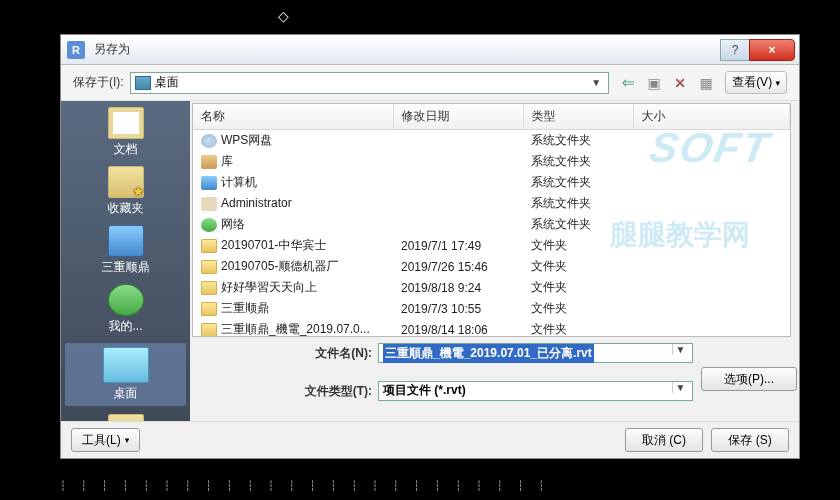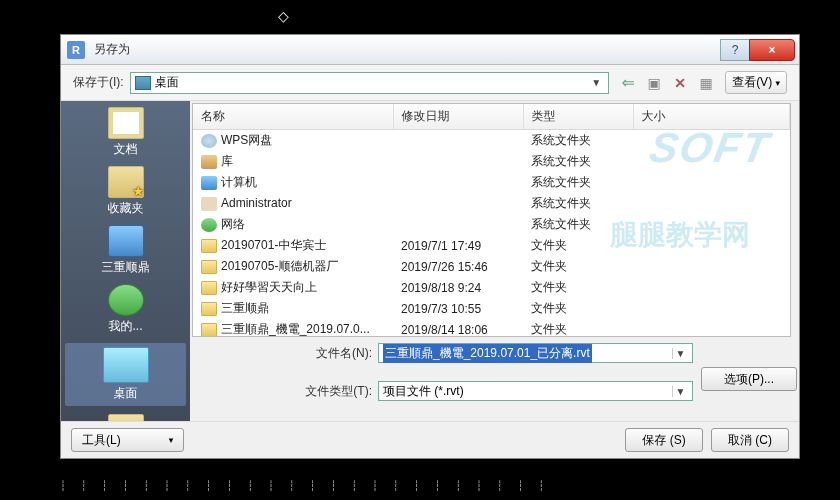--- a/index.html
+++ b/index.html
@@ -53,29 +53,29 @@
 tbody td { padding: 2px 8px; color: #222; white-space: nowrap; }
 .fico { display: inline-block; width: 16px; height: 14px; vertical-align: middle; margin-right: 4px; }
 .fico.cloud { background: radial-gradient(#cde,#9bd); border-radius: 50%; }
 .fico.lib { background: linear-gradient(#ec8,#c95); border-radius: 2px; }
 .fico.user { background: #e8d8c0; border-radius: 2px; }
 .fico.pc { background: linear-gradient(#8cf,#48c); border-radius: 2px; }
 .fico.net { background: linear-gradient(#8d8,#4a4); border-radius: 50%; }
 .fico.folder { background: linear-gradient(#fde89a,#e8c560); border-radius: 1px; border: 1px solid #d0b050; }
 
 .bottomfields { padding: 4px 8px 2px 110px; }
-.fieldrow { display: flex; align-items: center; margin-bottom: 18px; }
+.fieldrow { display: flex; align-items: center; margin-bottom: 18px; font-weight: bold; }
 .fieldrow .flbl { font-size: 12px; width: 72px; text-align: right; margin-right: 6px; color: #333; }
-.fieldrow .finput { flex: 1; height: 20px; border: 1px solid #7a9; background: #fff; padding: 0 4px; font-size: 12px; display: flex; align-items: center; }
+.fieldrow .finput { flex: 1; height: 20px; border: 1px solid #7a9; background: #fff; padding: 0 4px; font-size: 12px; display: flex; align-items: flex-start; }
 .fieldrow .dd { width: 16px; text-align: center; color: #444; font-size: 10px; border-left: 1px solid #ccc; }
 
 .footer { display: flex; align-items: center; padding: 6px 10px; background: #f0f0f0; border-top: 1px solid #ddd; gap: 8px; }
 .footer .spacer { flex: 1; }
 .btn { min-width: 78px; height: 24px; font-size: 12px; border: 1px solid #999; background: linear-gradient(#fdfdfd,#e4e4e4); border-radius: 3px; padding: 0 10px; display: flex; align-items: center; justify-content: center; }
-.btn.tool { min-width: 60px; gap: 44px; }
+.btn.tool { min-width: 60px; }
 .btn .dd { margin-left: 4px; font-size: 9px; }
 
 .rightcol { width: 98px; padding-top: 2px; }
 .rightcol .btn { margin-bottom: 15px; width: 96px; }
 
 .bfwrap { display: flex; }
 .bfleft { flex: 1; }
 
 .ruler { position: absolute; bottom: 8px; left: 60px; right: 40px; height: 12px; color: #aaa; font-size: 10px; letter-spacing: 6px; overflow: hidden; }
 </style>
@@ -247,19 +247,19 @@
       </div>
     </div>
   </div>
 
   <div class="footer">
     <div class="btn tool">
         <span>工具(L)</span>
         <span class="dd">▾</span>
       </div>
     <div class="spacer"></div>
+    <div class="btn">取消 (C)</div>
     <div class="btn">保存 (S)</div>
-    <div class="btn">取消 (C)</div>
   </div>
 
 </div>
 
 <div class="ruler">┆ ┆ ┆ ┆ ┆ ┆ ┆ ┆ ┆ ┆ ┆ ┆ ┆ ┆ ┆ ┆ ┆ ┆ ┆ ┆ ┆ ┆ ┆ ┆</div>
 
 </body></html>

